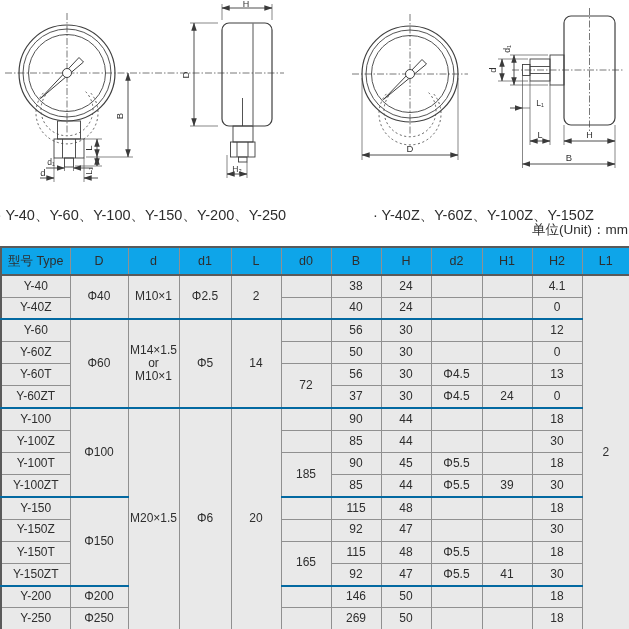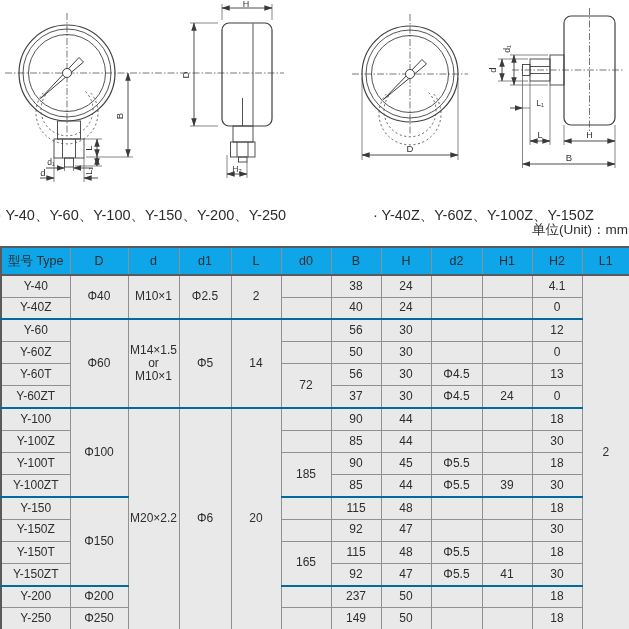--- a/index.html
+++ b/index.html
@@ -265,21 +265,21 @@
           <td>Y-60ZT</td>
           <td>37</td>
           <td>30</td>
           <td>Φ4.5</td>
           <td>24</td>
           <td>0</td>
         </tr>
         <tr class="g">
           <td>Y-100</td>
           <td rowspan="4">Φ100</td>
-          <td rowspan="10">M20×2.2</td>
+          <td rowspan="10">M20×1.5</td>
           <td rowspan="10">Φ6</td>
           <td rowspan="10">20</td>
           <td></td>
           <td>90</td>
           <td>44</td>
           <td></td>
           <td></td>
           <td>18</td>
         </tr>
         <tr>
@@ -341,31 +341,31 @@
           <td>92</td>
           <td>47</td>
           <td>Φ5.5</td>
           <td>41</td>
           <td>30</td>
         </tr>
         <tr class="g">
           <td>Y-200</td>
           <td>Φ200</td>
           <td></td>
-          <td>237</td>
+          <td>146</td>
           <td>50</td>
           <td></td>
           <td></td>
           <td>18</td>
         </tr>
         <tr>
           <td>Y-250</td>
           <td>Φ250</td>
           <td></td>
-          <td>149</td>
+          <td>269</td>
           <td>50</td>
           <td></td>
           <td></td>
           <td>18</td>
         </tr>
       </tbody>
   </table>
 
 </div>
 

